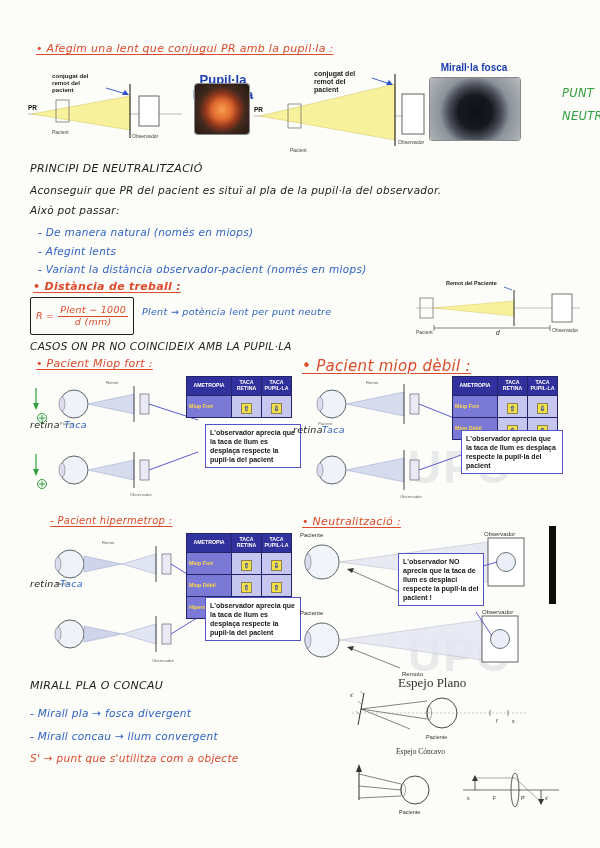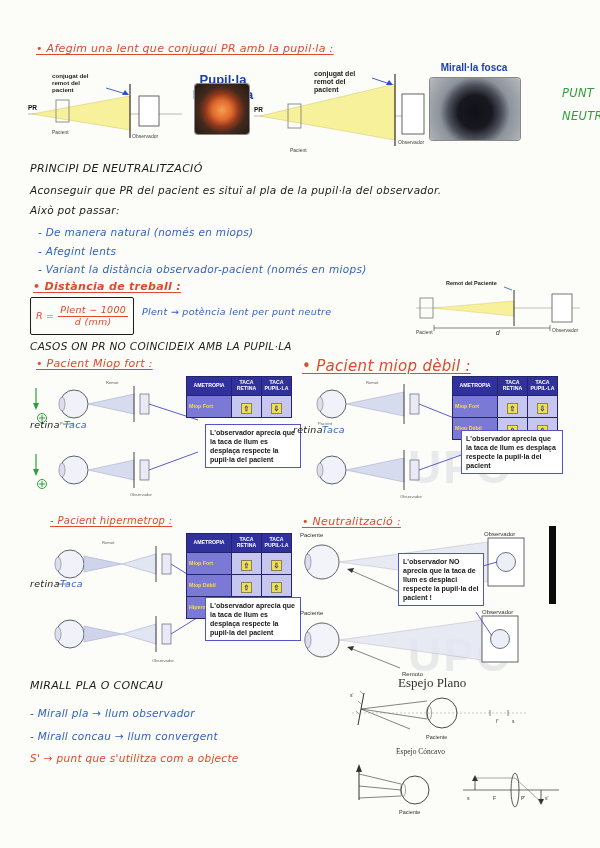--- a/index.html
+++ b/index.html
@@ -301,21 +301,21 @@
     <text x="192" y="8" font-size="6" fill="#333">Observador</text>
     <text x="110" y="70" font-size="6" fill="#333">Remoto</text>
     <text x="8" y="87" font-size="6" fill="#333">Paciente</text>
     <text x="190" y="86" font-size="6" fill="#333">Observador</text>
     <text x="110" y="148" font-size="6" fill="#333">Remoto</text>
   </svg>
   <div class="abs notebox" style="left:398px;top:553px;width:76px;">L'observador NO aprecia que la taca de llum es desplaci respecte la pupil·la del pacient !</div>
   <div class="abs bar" style="left:549px;top:526px;width:7px;height:78px;"></div>
 
   <div class="abs hw blk" style="left:30px;top:679px;font-size:11px;">MIRALL PLA O CONCAU</div>
-  <div class="abs hw blue" style="left:30px;top:707px;font-size:10.5px;">- Mirall pla → llum observador</div>
+  <div class="abs hw blue" style="left:30px;top:707px;font-size:10.5px;">- Mirall pla → fosca divergent</div>
   <div class="abs hw blue" style="left:30px;top:730px;font-size:10.5px;">- Mirall concau → llum convergent</div>
   <div class="abs hw red" style="left:30px;top:752px;font-size:10.5px;">S' → punt que s'utilitza com a objecte</div>
 
   <div class="abs serif" style="left:398px;top:675px;font-size:13px;color:#333;">Espejo Plano</div>
   <svg class="abs" style="left:350px;top:685px;" width="180" height="60" viewBox="0 0 180 60">
     <g>
       <line x1="14" y1="8" x2="8" y2="40" stroke="#333" stroke-width="1"></line>
       <line x1="14" y1="10" x2="10" y2="6" stroke="#555" stroke-width="0.5"></line>
       <line x1="12" y1="20" x2="8" y2="16" stroke="#555" stroke-width="0.5"></line>
       <line x1="10" y1="30" x2="6" y2="26" stroke="#555" stroke-width="0.5"></line>

